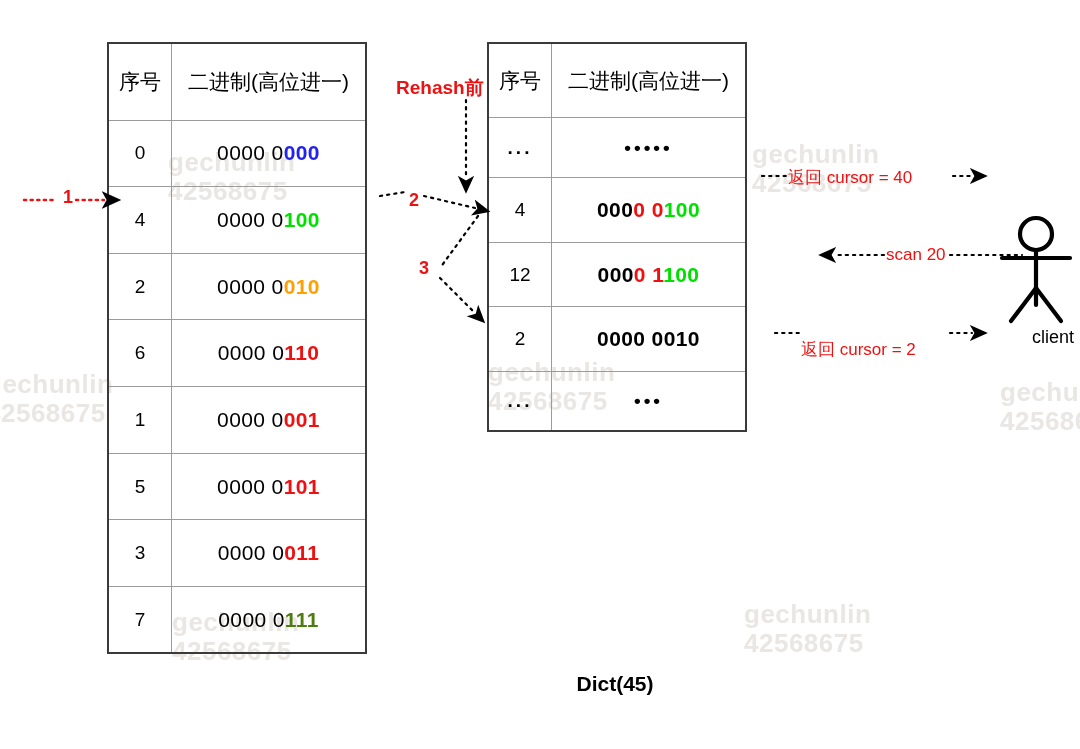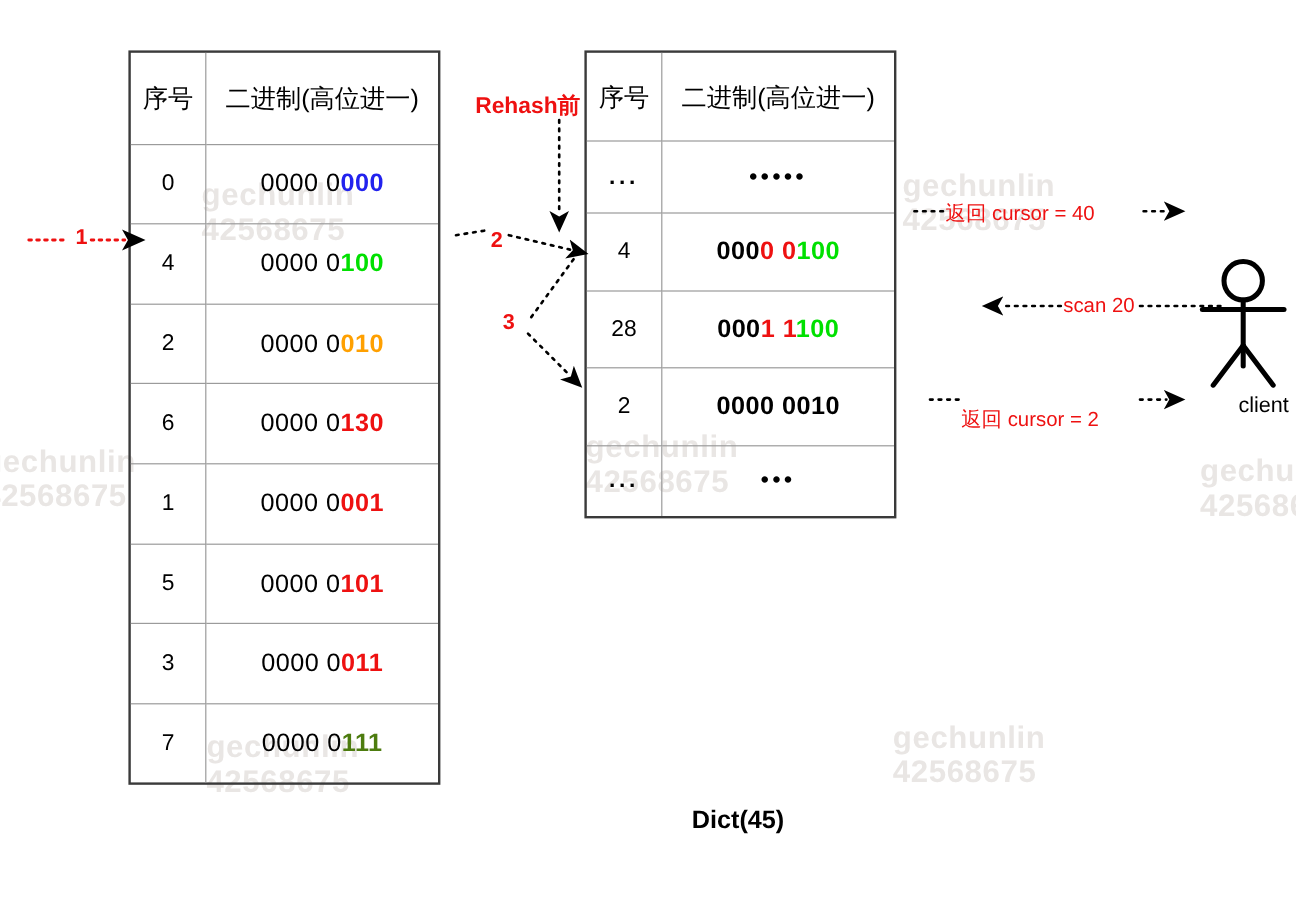--- a/index.html
+++ b/index.html
@@ -103,21 +103,21 @@
           <tr>
             <td class="idx">4</td>
             <td><span class="bin"><span class="p">0000 0</span><span style="color: rgb(0, 224, 0);">100</span></span></td>
           </tr>
           <tr>
             <td class="idx">2</td>
             <td><span class="bin"><span class="p">0000 0</span><span style="color: rgb(255, 160, 0);">010</span></span></td>
           </tr>
           <tr>
             <td class="idx">6</td>
-            <td><span class="bin"><span class="p">0000 0</span><span style="color: rgb(238, 17, 17);">130</span></span></td>
+            <td><span class="bin"><span class="p">0000 0</span><span style="color: rgb(238, 17, 17);">110</span></span></td>
           </tr>
           <tr>
             <td class="idx">1</td>
             <td><span class="bin"><span class="p">0000 0</span><span style="color: rgb(238, 17, 17);">001</span></span></td>
           </tr>
           <tr>
             <td class="idx">5</td>
             <td><span class="bin"><span class="p">0000 0</span><span style="color: rgb(238, 17, 17);">101</span></span></td>
           </tr>
           <tr>
@@ -141,22 +141,22 @@
           </tr>
           <tr>
             <td class="idx dots">...</td>
             <td><span class="dots"><span style="color: rgb(0, 0, 0);">•••••</span></span></td>
           </tr>
           <tr>
             <td class="idx">4</td>
             <td><span class="bin"><span style="color: rgb(0, 0, 0);">000</span><span style="color: rgb(238, 17, 17);">0</span><span style="color: rgb(0, 0, 0);"> </span><span style="color: rgb(238, 17, 17);">0</span><span style="color: rgb(0, 224, 0);">100</span></span></td>
           </tr>
           <tr>
-            <td class="idx">28</td>
-            <td><span class="bin"><span style="color: rgb(0, 0, 0);">000</span><span style="color: rgb(238, 17, 17);">1</span><span style="color: rgb(0, 0, 0);"> </span><span style="color: rgb(238, 17, 17);">1</span><span style="color: rgb(0, 224, 0);">100</span></span></td>
+            <td class="idx">12</td>
+            <td><span class="bin"><span style="color: rgb(0, 0, 0);">000</span><span style="color: rgb(238, 17, 17);">0</span><span style="color: rgb(0, 0, 0);"> </span><span style="color: rgb(238, 17, 17);">1</span><span style="color: rgb(0, 224, 0);">100</span></span></td>
           </tr>
           <tr>
             <td class="idx">2</td>
             <td><span class="bin"><span style="color: rgb(0, 0, 0);">000</span><span style="color: rgb(0, 0, 0);">0 0010</span></span></td>
           </tr>
           <tr>
             <td class="idx dots">...</td>
             <td><span class="dots"><span style="color: rgb(0, 0, 0);">•••</span></span></td>
           </tr>
         </tbody>

